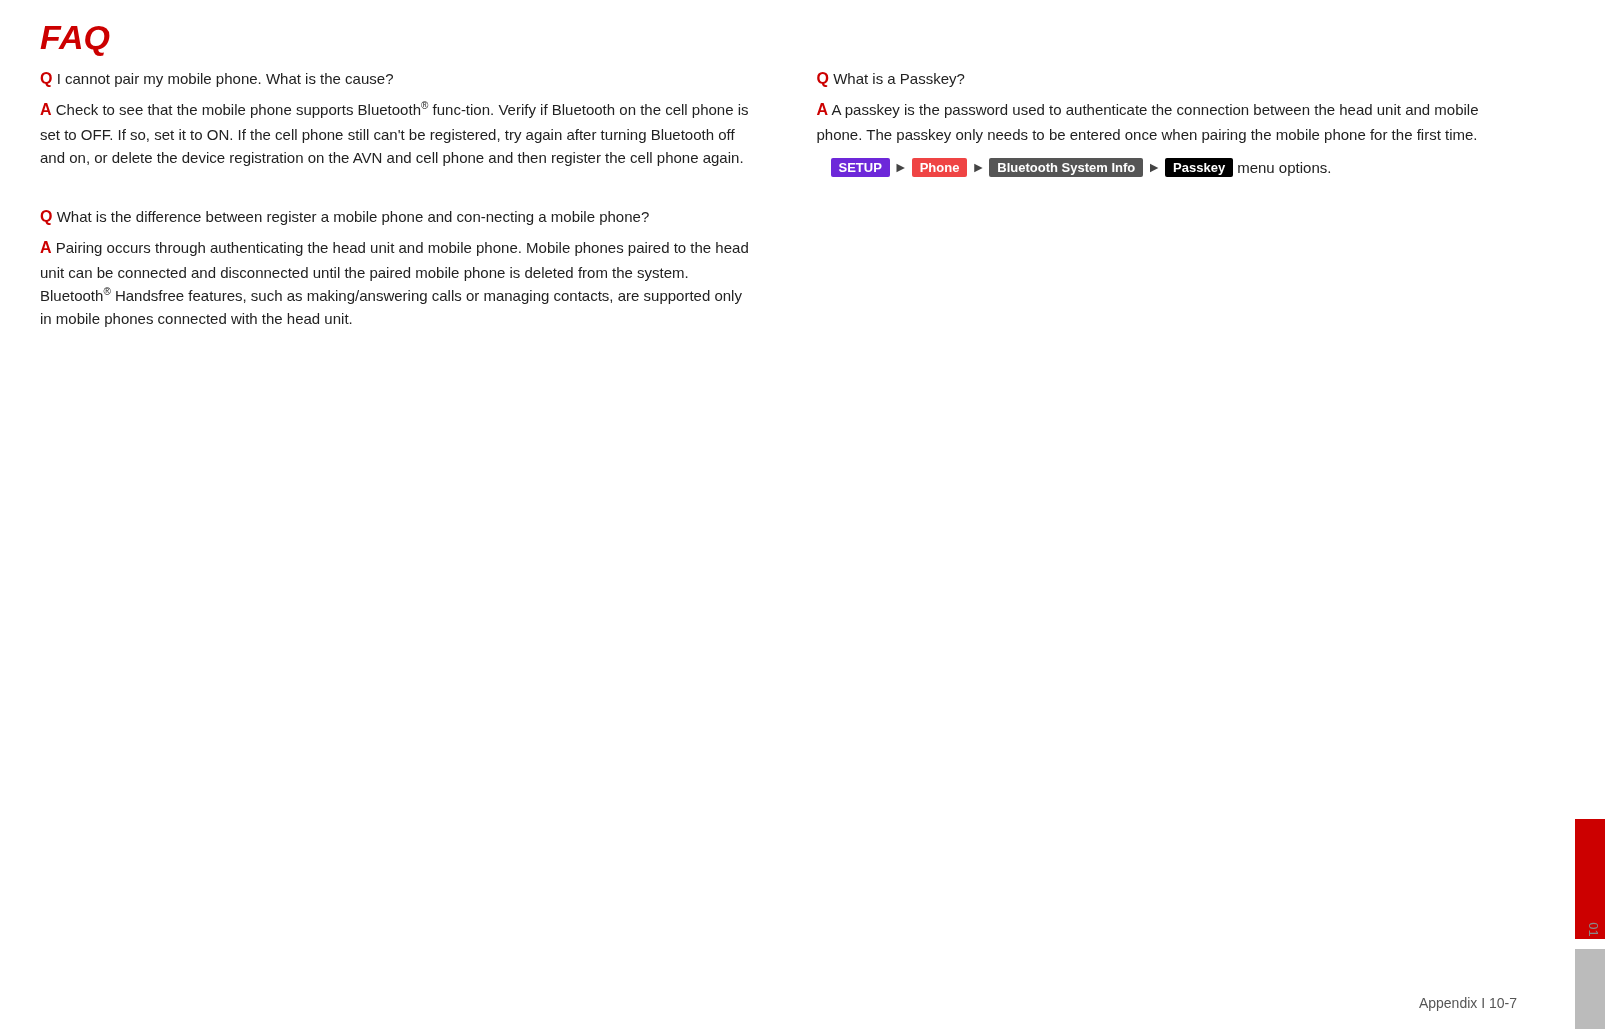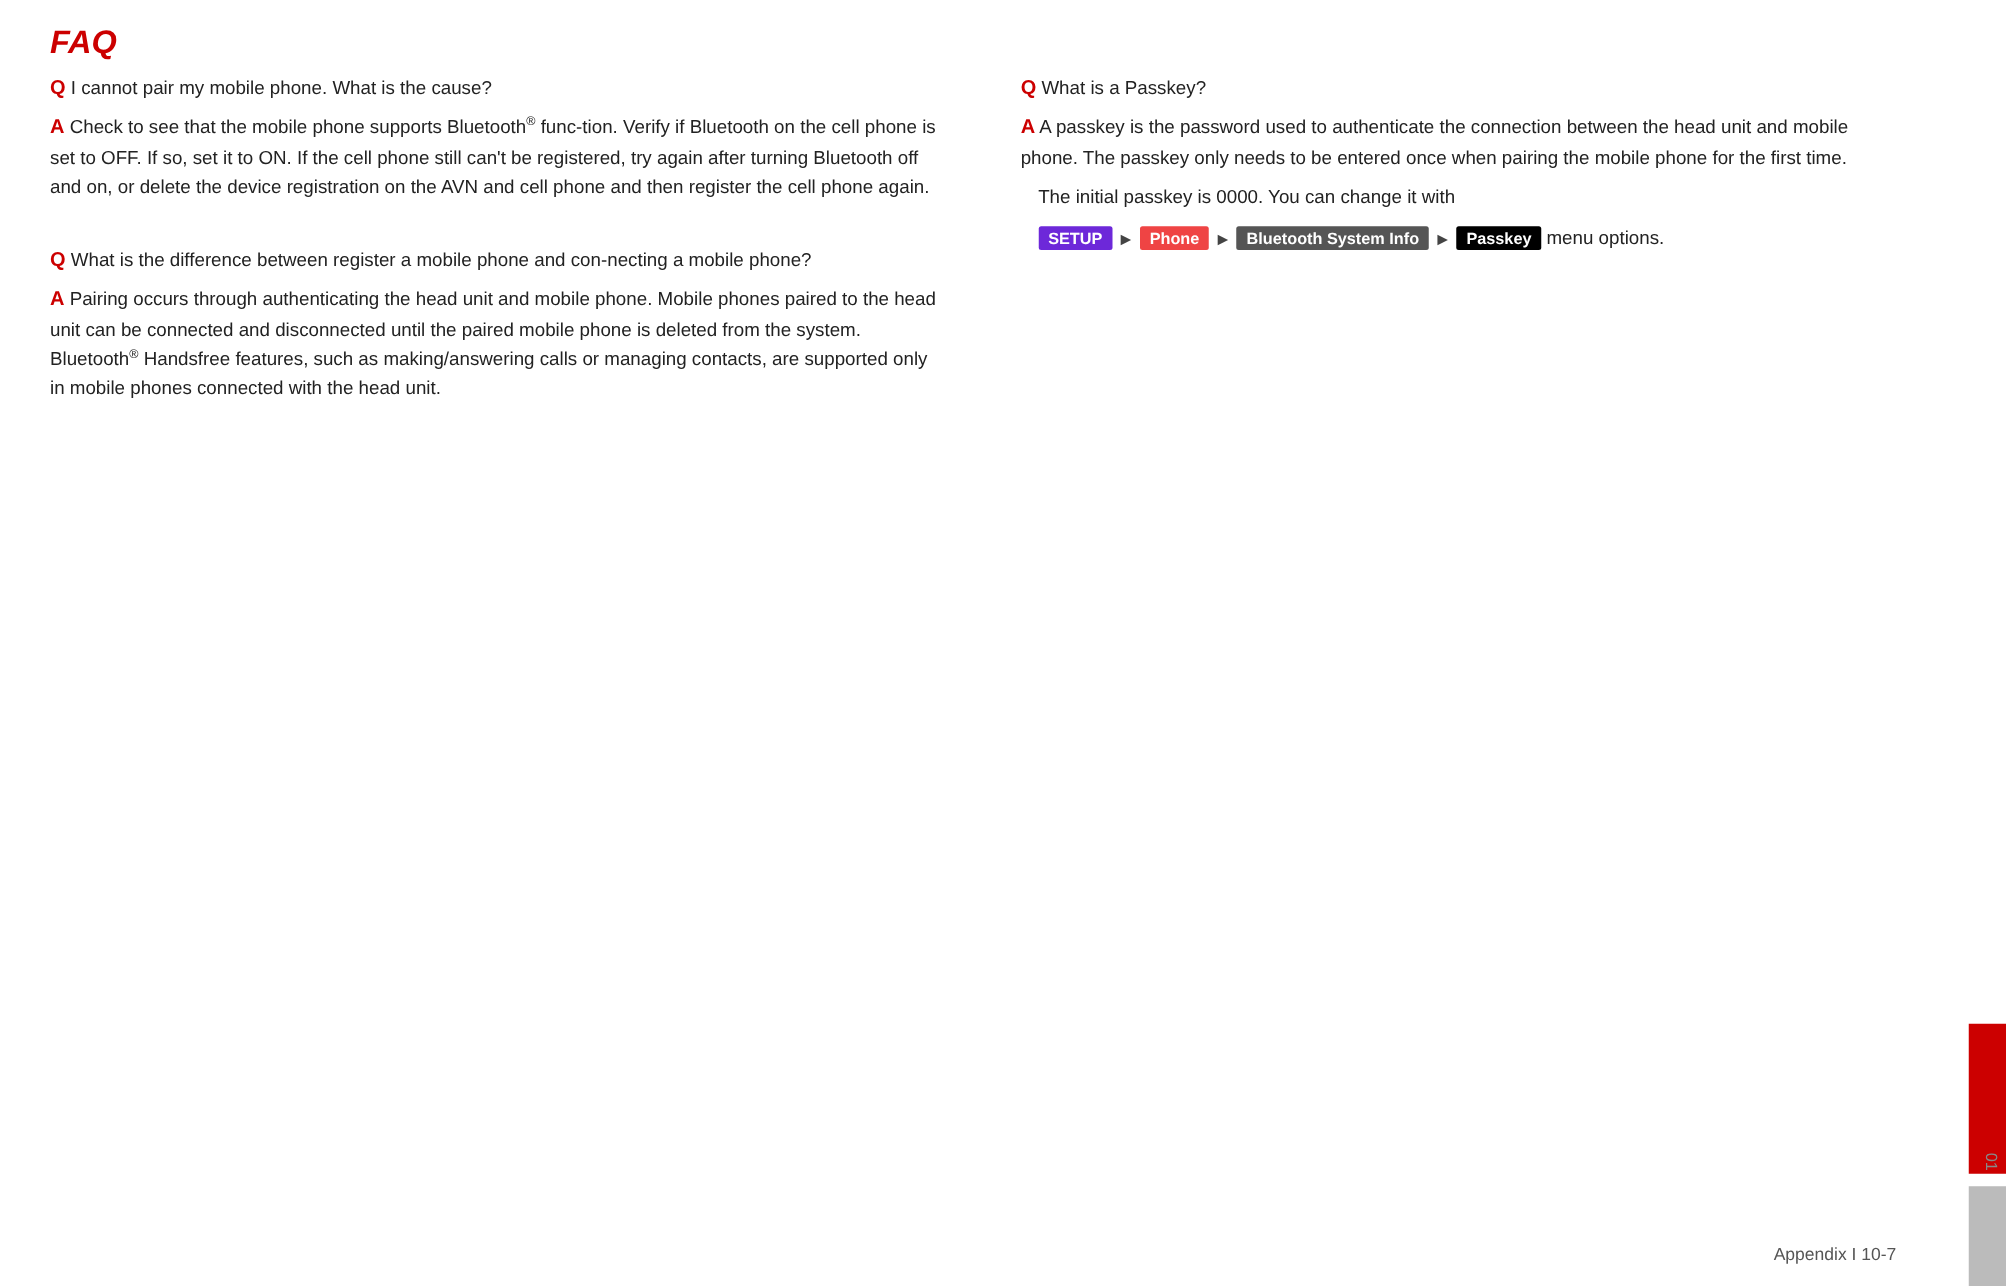--- a/index.html
+++ b/index.html
@@ -21,21 +21,21 @@
       min-height: 1029px;
     }
 
     .main-content {
       flex: 1;
       padding: 18px 40px 40px 40px;
       position: relative;
     }
 
     .faq-title {
-      font-size: 26px;
+      font-size: 34px;
       font-weight: bold;
       color: #cc0000;
       margin-bottom: 10px;
       font-style: italic;
     }
 
     .section-header {
       border-top: 2px solid #999;
       border-bottom: 2px solid #999;
       padding: 8px 14px;
@@ -216,23 +216,20 @@
       <div class="col">
 
         <div class="qa-block">
           <p>
             <span class="q-label">Q</span>
             <span class="qa-text"> What is a Passkey?</span>
           </p>
           <p>
             <span class="a-label">A</span>
             <span class="qa-text"> A passkey is the password used to authenticate the connection between the head unit and mobile phone. The passkey only needs to be entered once when pairing the mobile phone for the first time.</span>
-          </p>
-          <p style="margin-top:8px; padding-left:14px;">
-            <span class="qa-text">The initial passkey is 0000. You can change it with</span>
           </p>
           <div class="menu-path" style="padding-left:14px;">
             <span class="menu-btn btn-setup">SETUP</span>
             <span class="arrow-char">►</span>
             <span class="menu-btn btn-phone">Phone</span>
             <span class="arrow-char">►</span>
             <span class="menu-btn btn-bt-info">Bluetooth System Info</span>
             <span class="arrow-char">►</span>
             <span class="menu-btn btn-passkey">Passkey</span>
             <span class="qa-text">menu options.</span>

